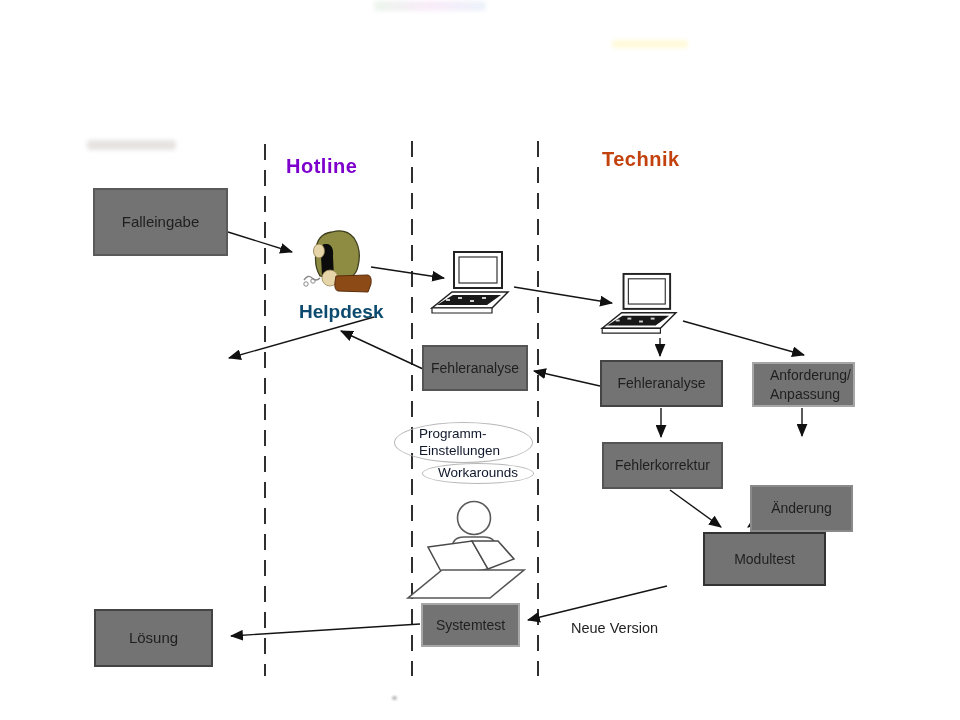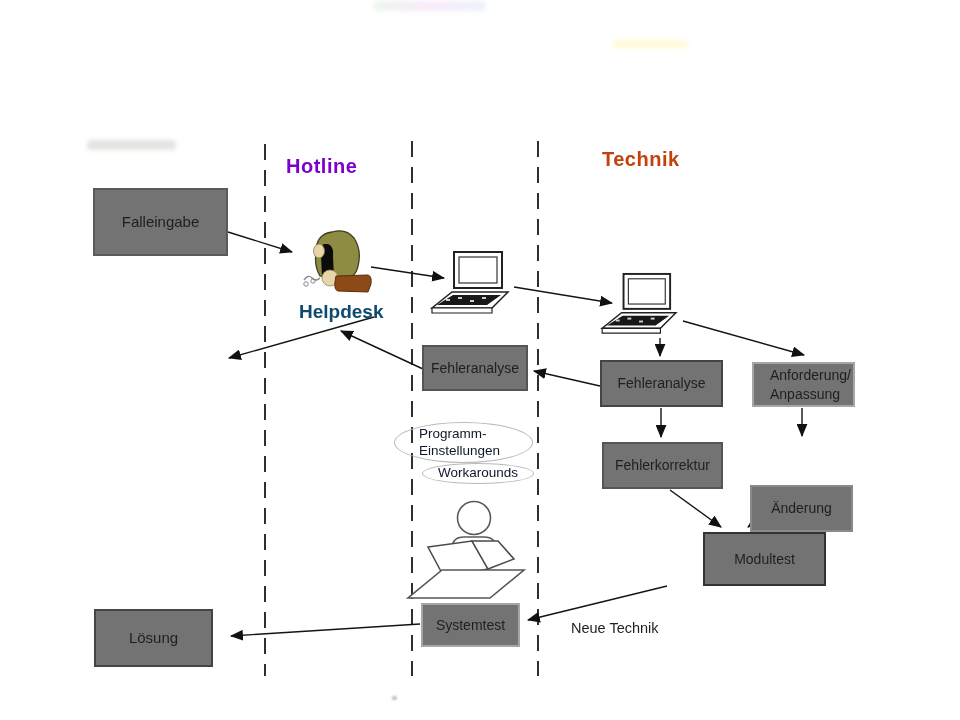--- a/index.html
+++ b/index.html
@@ -119,15 +119,15 @@
   <div class="box" style="left:602px;top:442px;width:121px;height:47px;border-color:#555;">Fehlerkorrektur</div>
   <div class="box b-mid" style="left:750px;top:441px;width:103px;height:47px;margin-top:44px;">Änderung</div>
   <div class="box" style="left:667px;top:532px;width:123px;height:54px;border-color:#333;margin-left:36px;">Modultest</div>
   <div class="box b-light" style="left:421px;top:603px;width:99px;height:44px;">Systemtest</div>
   <div class="box big" style="left:94px;top:599px;width:119px;height:58px;border-color:#444;margin-top:10px;">Lösung</div>
 
   <div class="ellipse" style="left:394px;top:422px;width:139px;height:41px;justify-content:flex-start;padding-left:24px;">Programm-
 Einstellungen</div>
   <div class="ellipse" style="left:422px;top:463px;width:112px;height:21px;">Workarounds</div>
 
-  <div class="plain-label" style="left:571px;top:620px;">Neue Technik</div>
+  <div class="plain-label" style="left:571px;top:620px;">Neue Version</div>
 
 </div>
 
 </body></html>

